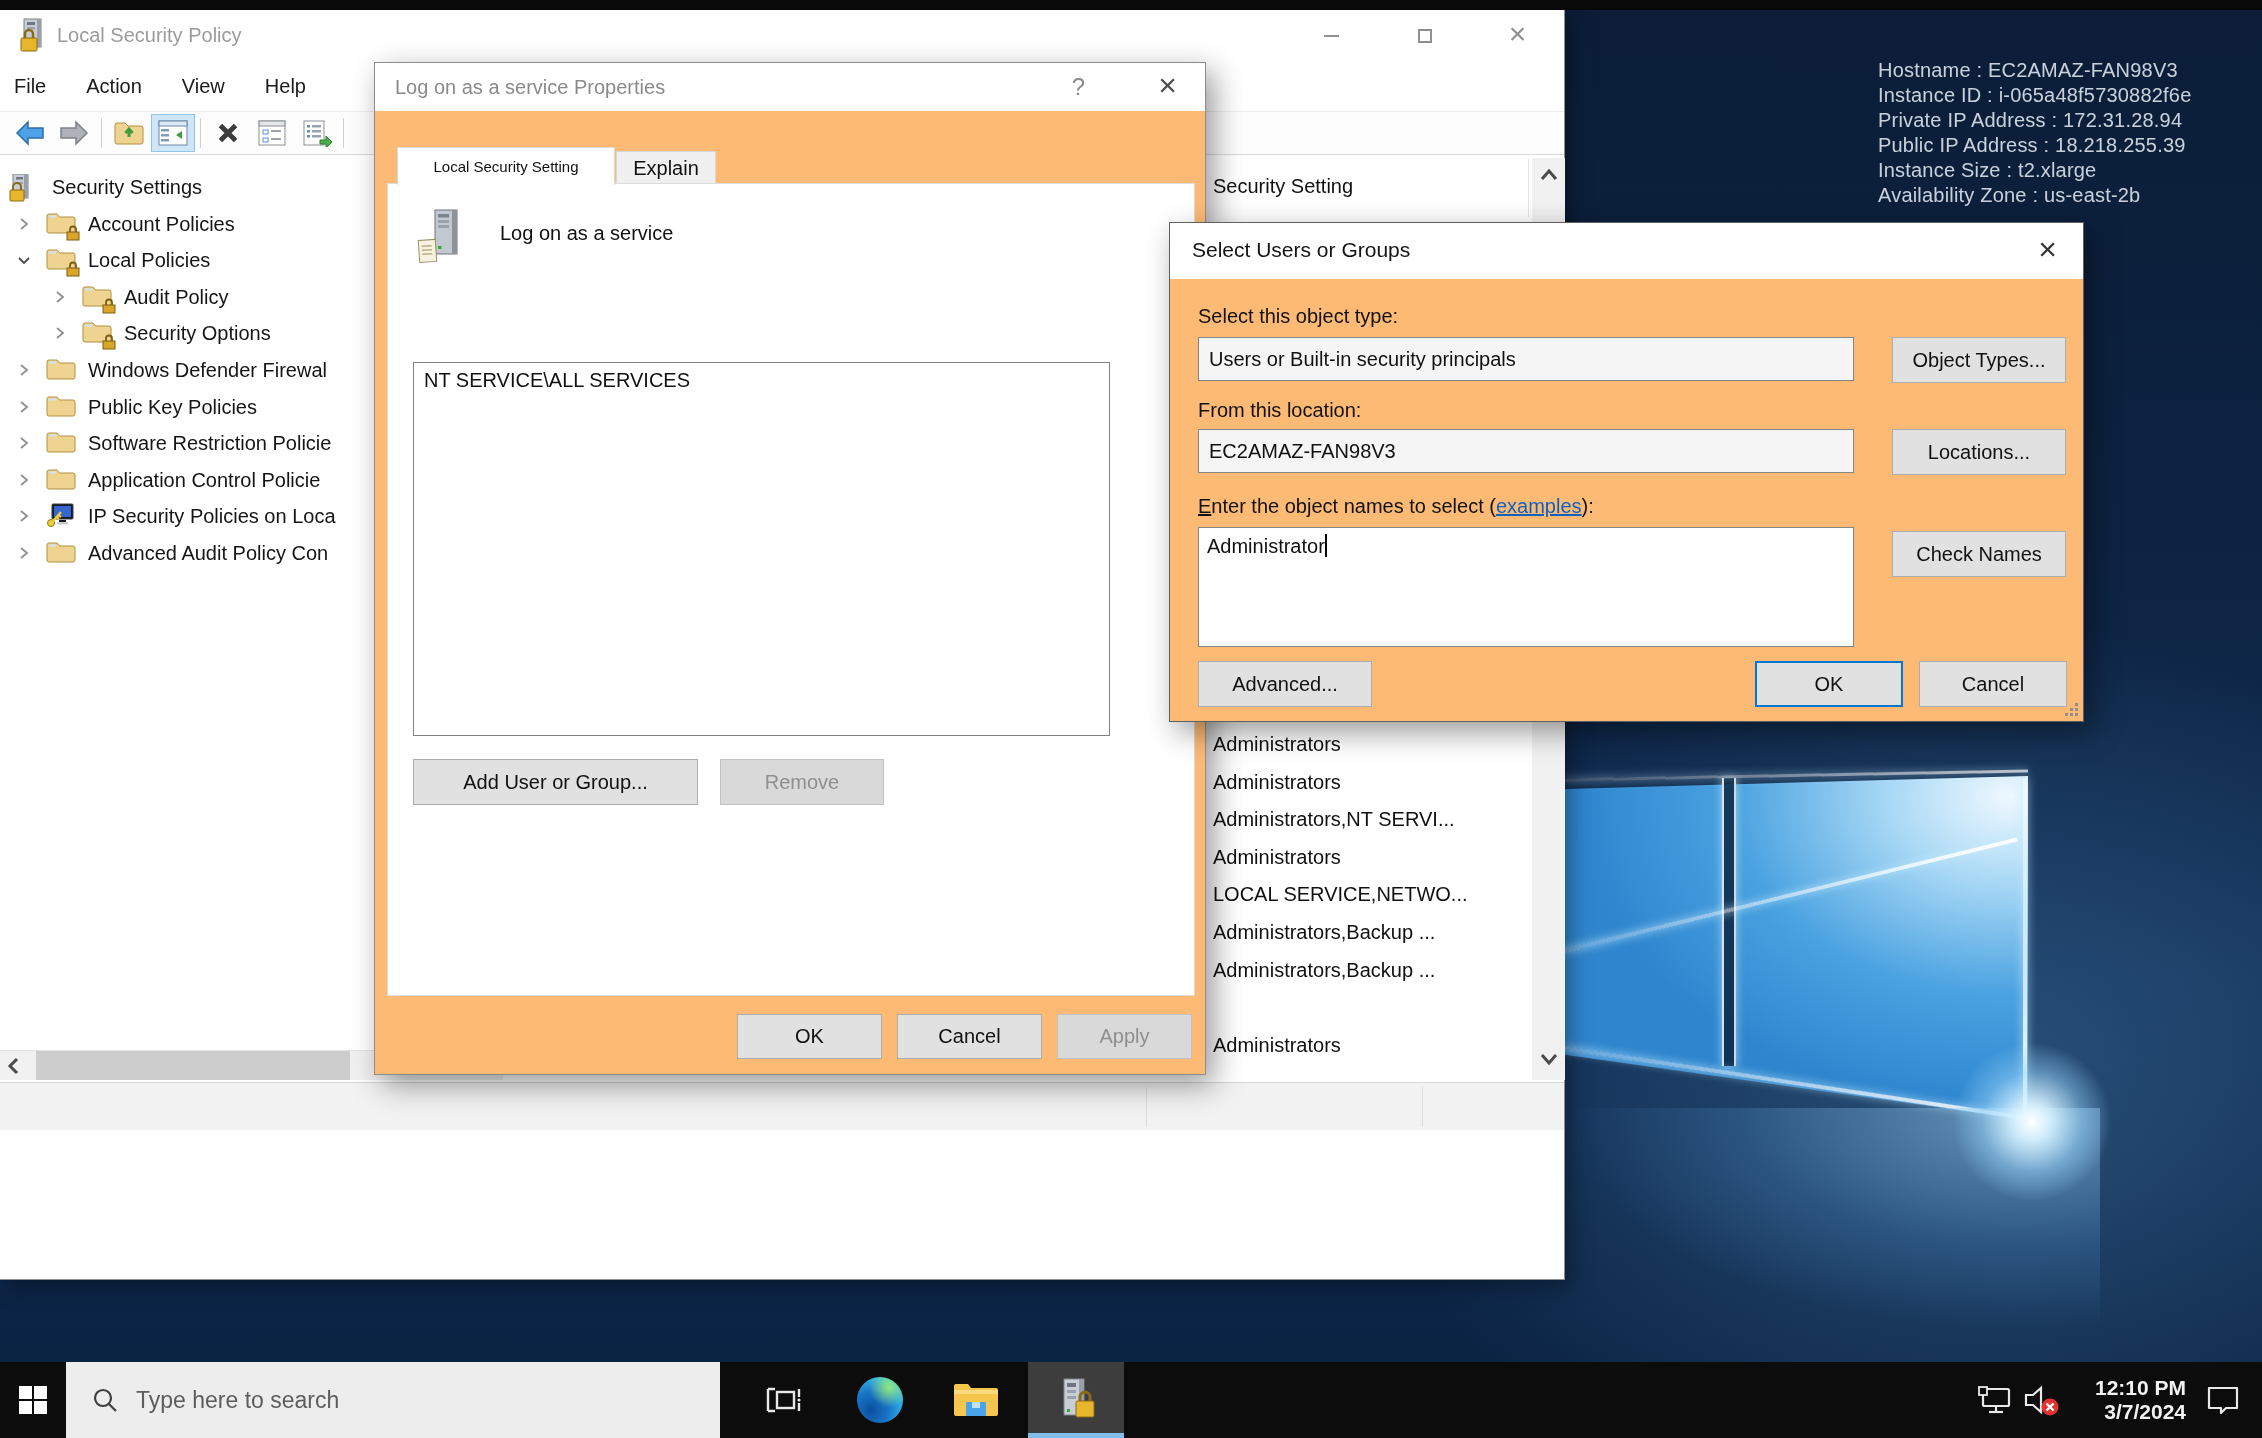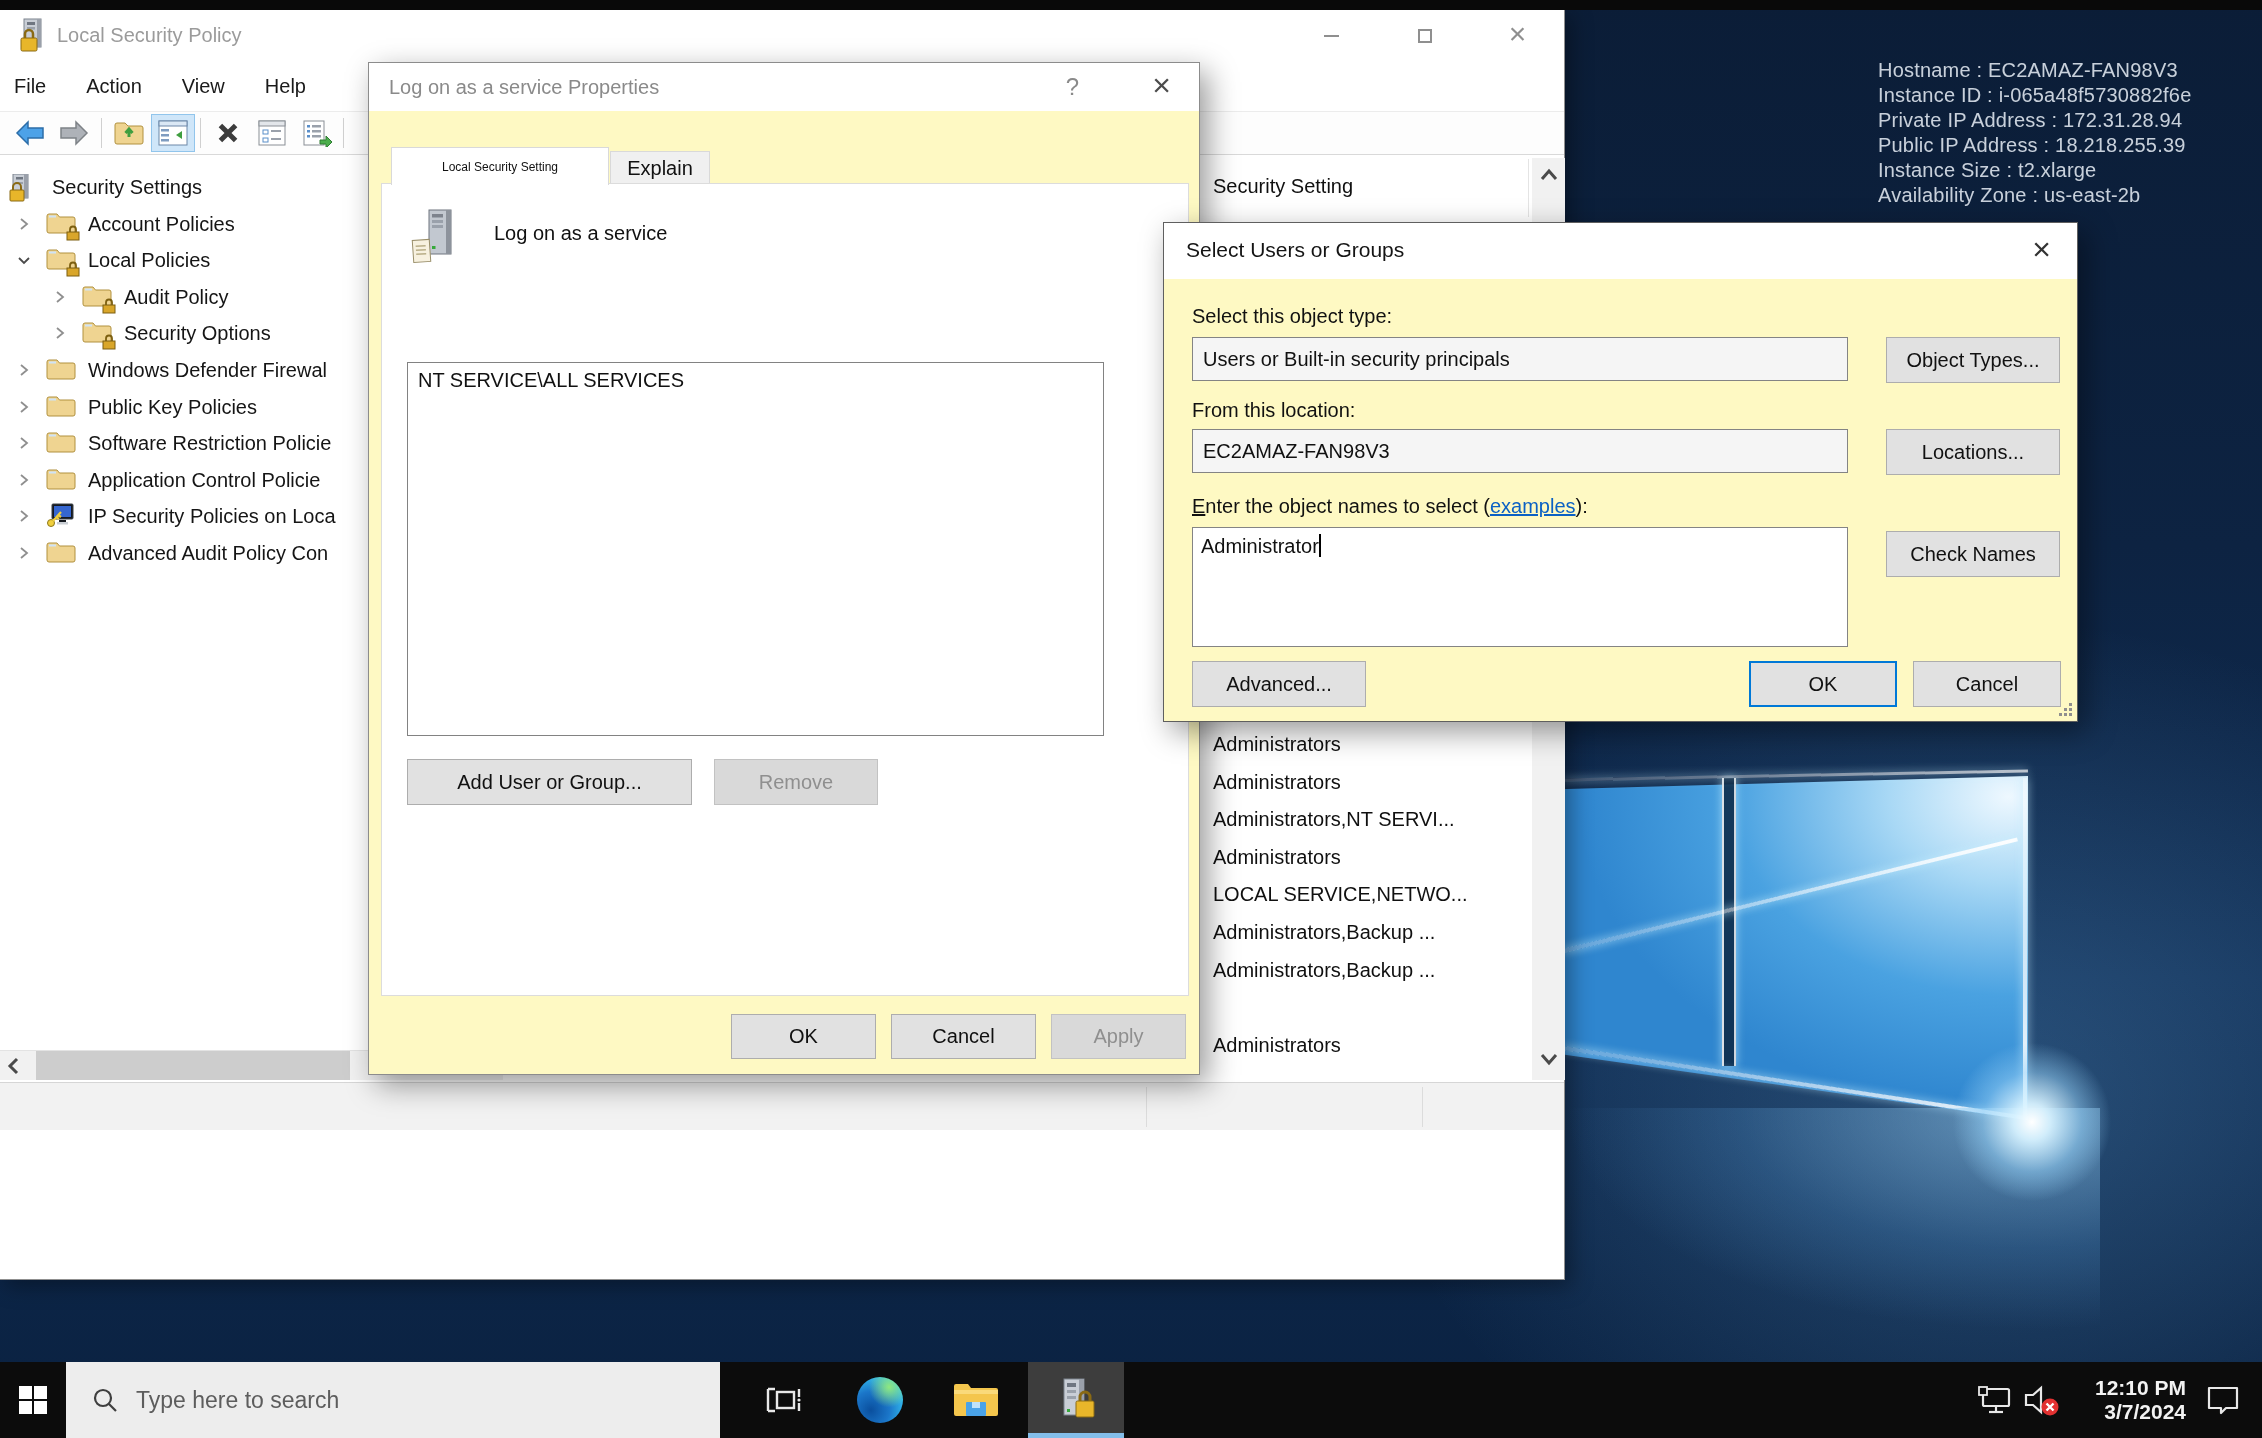--- a/index.html
+++ b/index.html
@@ -81,37 +81,37 @@
 
   .vscroll { position:absolute; left:1532px; top:148px; width:33px; height:922px; background:#f1f1f1; }
   .vscroll .up { position:absolute; left:6px; top:8px; }
   .vscroll .dn { position:absolute; left:6px; bottom:8px; }
 
   .statusbar { position:absolute; left:0; top:1072px; width:100%; height:48px; background:#f2f2f2; border-top:1px solid #d6d6d6; }
   .statusbar .sep1 { position:absolute; left:1146px; top:4px; width:1px; height:40px; background:#dcdcdc; }
   .statusbar .sep2 { position:absolute; left:1422px; top:4px; width:1px; height:40px; background:#dcdcdc; }
 
   
-  .dlg { position:absolute; background:#fef9c3; border:1px solid #8c8c8c; box-shadow:8px 10px 28px rgba(0,0,0,.4); }
+  .dlg { position:absolute; background:#fdba74; border:1px solid #8c8c8c; box-shadow:8px 10px 28px rgba(0,0,0,.4);margin-left:6px; }
   .dlg-title { position:absolute; left:0; top:0; width:100%; background:#fff; }
   .btn { position:absolute; display:flex; align-items:center; justify-content:center;
     background:#e1e1e1; border:1px solid #adadad; font-size:20px; color:#111; }
   .btn.disabled { background:#d9d9d9; border-color:#c2c2c2; color:#8f8f8f; }
   .btn.focused { border:2px solid #0078d7; }
   .field { position:absolute; background:#f5f5f5; border:1px solid #848484; display:flex; align-items:center;
     padding:0 10px; font-size:20px; color:#111; }
   .dlabel { position:absolute; font-size:20px; color:#111; white-space:nowrap; }
 
   #propdlg { left:368px; top:62px; width:832px; height:1013px; z-index:3; }
   #propdlg .dlg-title { height:48px; }
   #propdlg .dttl { position:absolute; left:20px; top:13px; font-size:20px; color:#8a8a8a; }
   #propdlg .help { position:absolute; right:120px; top:10px; font-size:24px; color:#8a8a8a; }
   #propdlg .close { position:absolute; right:28px; top:4px; font-size:32px; color:#4c4c4c; }
   .tab-active { position:absolute; left:22px; top:84px; width:218px; height:38px; background:#fff;
-    border:1px solid #d9d9d9; border-bottom:none; z-index:2; display:flex; align-items:center; justify-content:center; font-size:12px; color:#111; }
+    border:1px solid #d9d9d9; border-bottom:none; z-index:2; display:flex; align-items:center; justify-content:center; font-size:15px; color:#111; }
   .tab-idle { position:absolute; left:241px; top:88px; width:100px; height:34px; background:#f0f0f0;
     border:1px solid #d9d9d9; border-bottom:none; display:flex; align-items:center; justify-content:center; font-size:20px; color:#111; }
   .tabpage { position:absolute; left:12px; top:120px; width:808px; height:813px; background:#fff; border:1px solid #dcdcdc; }
   .polname { position:absolute; left:112px; top:38px; font-size:20px; color:#111; }
   .memberbox { position:absolute; left:25px; top:178px; width:697px; height:374px; background:#fff; border:1px solid #828282; }
   .memberbox .mitem { padding:6px 10px; font-size:20px; color:#111; }
   .svricon { position:absolute; left:25px; top:24px; width:56px; height:60px; }
 
   #seldlg { left:1163px; top:222px; width:915px; height:500px; z-index:4; border-color:#5f5f5f; }
   #seldlg .dlg-title { height:56px; }

